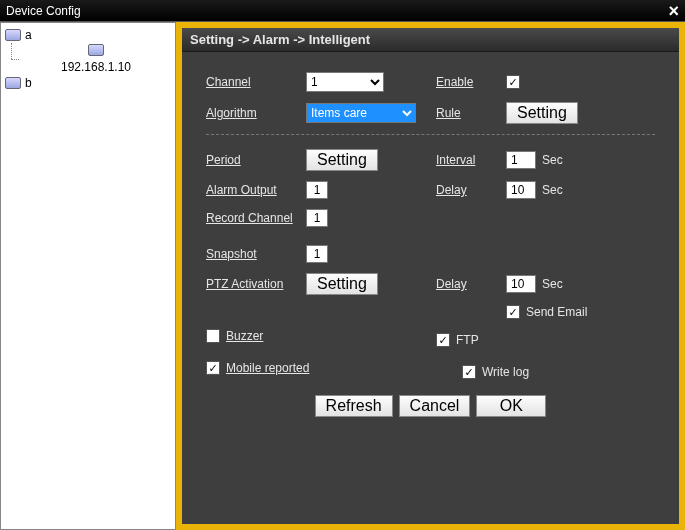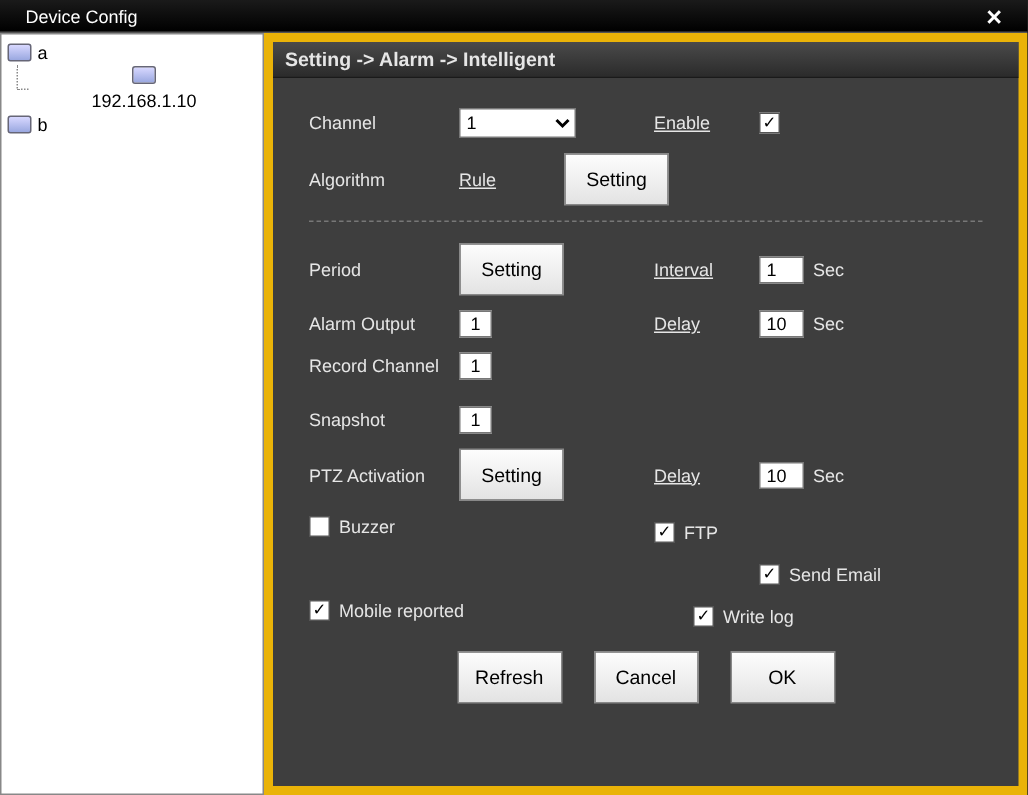--- a/index.html
+++ b/index.html
@@ -8,21 +8,21 @@
   font-size: 12px;
   background: #000;
   width: 685px;
   height: 530px;
   overflow: hidden;
 }
 .titlebar {
   height: 22px;
   background: linear-gradient(#1a1a1a, #000);
   color: #fff;
-  padding: 3px 17px;
+  padding: 3px 6px;
   display: flex;
   justify-content: space-between;
   align-items: center;
   border-bottom: 1px solid #555;
 }
 .titlebar .close {
   font-size: 18px;
   font-weight: bold;
   cursor: pointer;
   line-height: 14px;
@@ -82,40 +82,40 @@
   border-bottom: 1px solid #1a1a1a;
 }
 .form {
   padding: 20px 24px 10px 24px;
 }
 .row {
   display: flex;
   align-items: center;
   margin-bottom: 10px;
 }
-.col-label { width: 100px; }
+.col-label { width: 100px; text-decoration: underline; }
 .col-field { width: 130px; display:flex; align-items:center; gap:4px;}
 .col-label2 { width: 70px; text-decoration: underline; }
 .col-field2 { display:flex; align-items:center; gap:6px;}
 select.combo {
   width: 78px;
   height: 20px;
   background: #fff;
   border: 1px solid #777;
   font-size: 12px;
 }
 select.combo.wide { width: 110px; }
 select.combo.highlight { background: #1e90ff; color: #fff; }
 .btn {
-  height: 35px;
+  height: 22px;
   min-width: 70px;
   padding: 0 10px;
   background: linear-gradient(#fdfdfd,#e3e3e3);
   border: 1px solid #888;
-  font-size: 13px;
+  font-size: 16px;
   cursor: pointer;
 }
 .num-input {
   width: 30px;
   height: 18px;
   background: #fff;
   border: 1px solid #777;
   text-align: left;
   padding: 0 4px;
   font-size: 12px;
@@ -151,21 +151,21 @@
   margin: 8px 0 14px 0;
 }
 .chk-row {
   display:flex;
   align-items:center;
   gap:6px;
   margin-bottom:8px;
 }
 .bottom-btns {
   display:flex;
-  gap:21px;
+  gap:6px;
   justify-content:center;
   margin-top:12px;
 }
 .unit { font-size:12px; }
 </style>
 </head>
 <body>
 
 <div class="titlebar">
   <span>Device Config</span>
@@ -200,20 +200,25 @@
           </select>
         </div>
         <div class="col-label2">Enable</div>
         <div class="col-field2">
           <span class="chk checked"></span>
         </div>
       </div>
 
       <div class="row">
         <div class="col-label">Algorithm</div>
+        <div class="col-field">
+          <select class="combo wide highlight">
+            <option>Items care</option>
+          </select>
+        </div>
         <div class="col-label2">Rule</div>
         <div class="col-field2">
           <button class="btn">Setting</button>
         </div>
       </div>
 
       <hr class="dashed">
 
       <div class="row">
         <div class="col-label">Period</div>
@@ -257,45 +262,45 @@
 
       <div class="row">
         <div class="col-label">PTZ Activation</div>
         <div class="col-field">
           <button class="btn">Setting</button>
         </div>
         <div class="col-label2">Delay</div>
         <div class="col-field2">
           <input class="num-input" value="10" style="">
           <span class="unit">Sec</span>
-        </div>
-      </div>
-
-      <div class="row">
-        <div class="col-label chk-row" style="width:230px">
-          <span class="chk"></span>
-          <span>Buzzer</span>
-        </div>
-        <div class="col-field2 chk-row" style="margin-bottom:0">
-          <span class="chk checked"></span>
-          <span>FTP</span>
         </div>
       </div>
 
       <div class="row">
         <div class="col-label"></div>
         <div class="col-field"></div>
         <div class="col-label2"></div>
         <div class="col-field2 chk-row" style="margin-bottom:0">
           <span class="chk checked"></span>
           <span>Send Email</span>
         </div>
       </div>
 
       <div class="row">
+        <div class="col-label chk-row" style="width:230px">
+          <span class="chk"></span>
+          <span>Buzzer</span>
+        </div>
+        <div class="col-field2 chk-row" style="margin-bottom:0">
+          <span class="chk checked"></span>
+          <span>FTP</span>
+        </div>
+      </div>
+
+      <div class="row">
         <div class="col-label chk-row" style="width:256px">
           <span class="chk checked"></span>
           <span>Mobile reported</span>
         </div>
         <div class="col-field2 chk-row" style="margin-bottom:0">
           <span class="chk checked"></span>
           <span>Write log</span>
         </div>
       </div>
 

